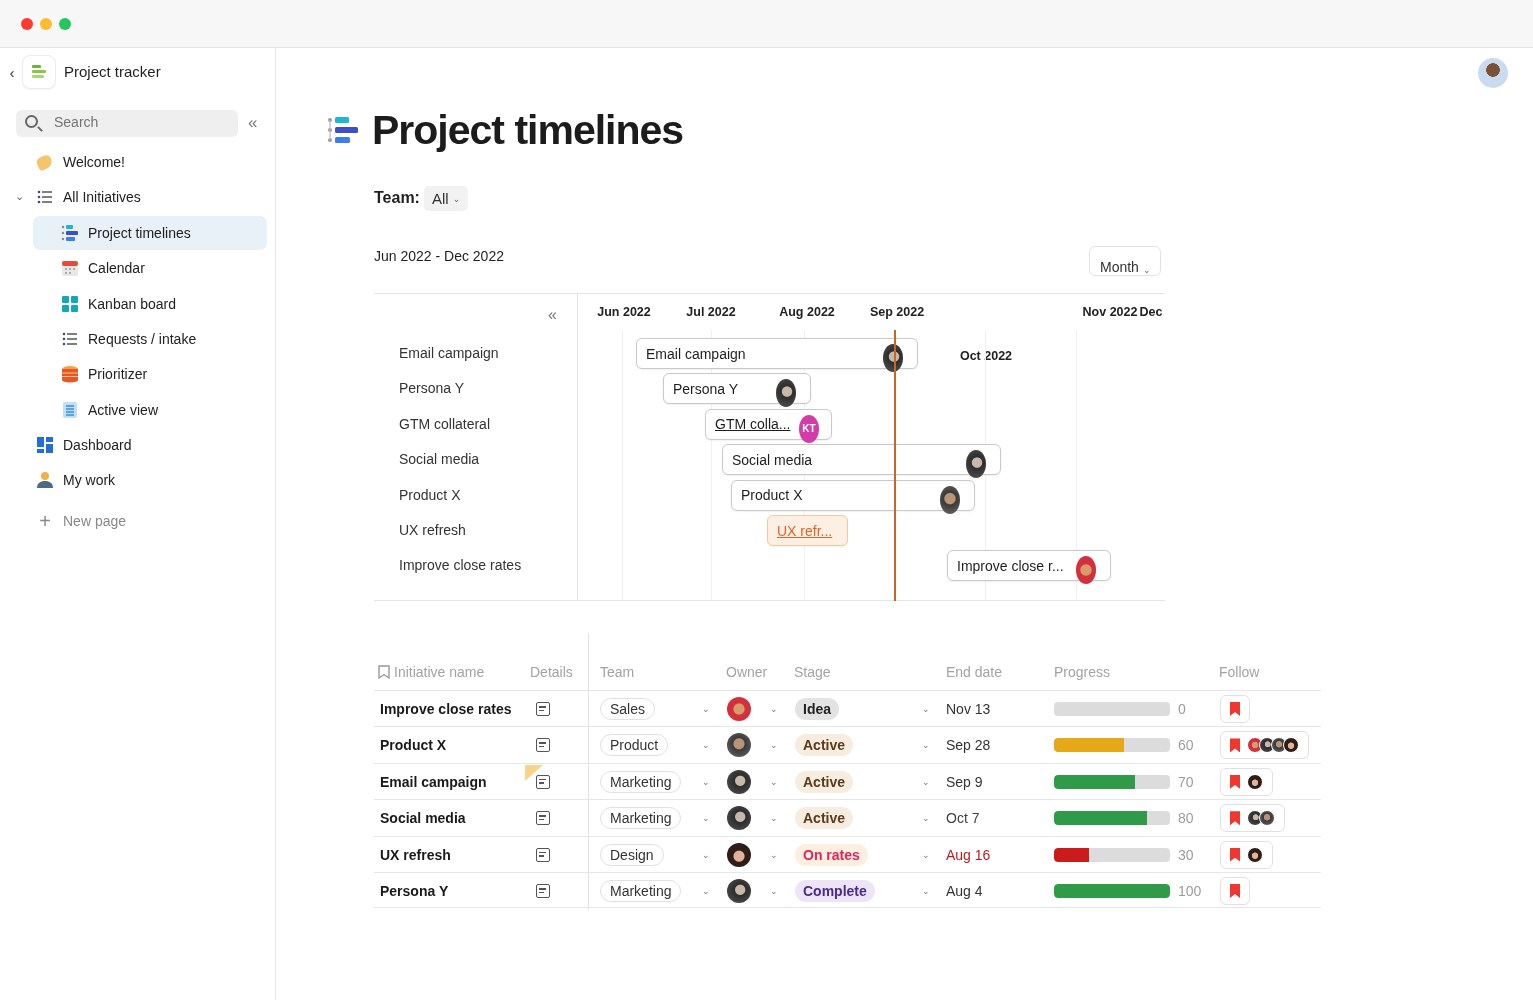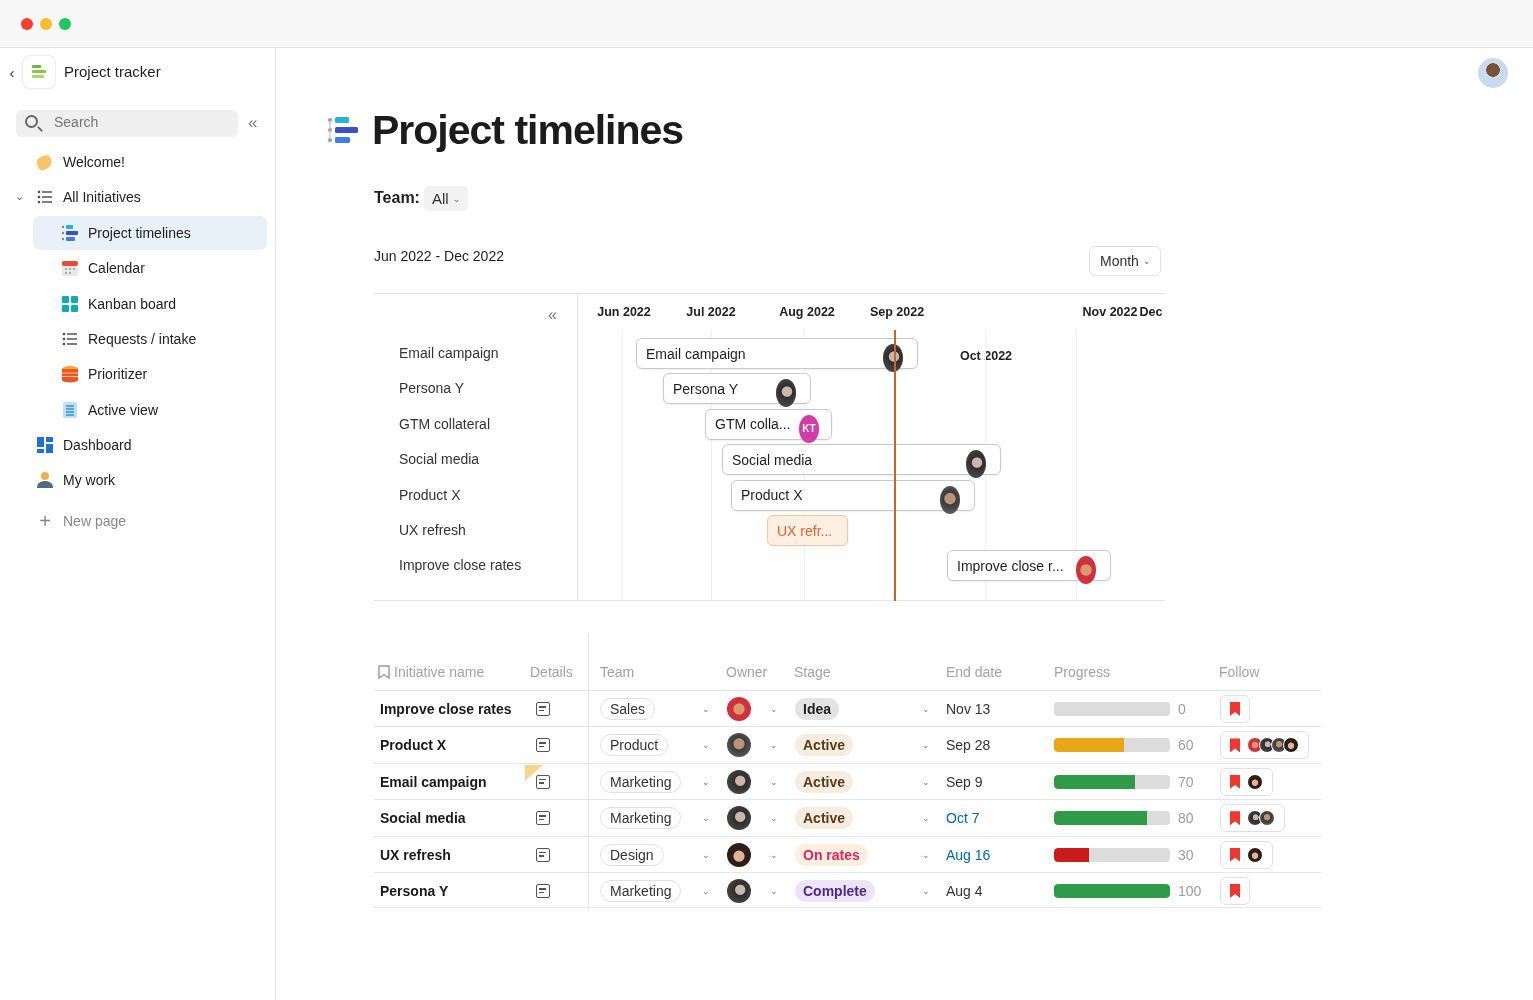--- a/index.html
+++ b/index.html
@@ -21,21 +21,21 @@
 .nav-item .ic{width:18px;height:18px;display:inline-block;margin-right:9px;position:relative}
 .nav-item.active{background:#e8f1f7}
 .caret{position:absolute;left:15px;top:190px;font-size:11px;color:#666}
 .newpage{color:#888}
 .main-avatar{position:absolute;left:1478px;top:58px;width:30px;height:30px;border-radius:50%;background:radial-gradient(circle at 50% 40%,#7a5238 0 28%,#c9dbee 30%)}
 .pagetitle-ic{position:absolute;left:328px;top:116px;width:30px;height:30px}
 .pagetitle{position:absolute;left:372px;top:107px;font-size:41px;font-weight:700;letter-spacing:-1px;color:#1c1c1c}
 .teamlbl{position:absolute;left:374px;top:189px;font-size:16px;font-weight:700}
 .teamsel{position:absolute;left:424px;top:186px;height:25px;padding:0 8px;background:#f2f2f2;border-radius:5px;font-size:15px;color:#333;display:flex;align-items:center;gap:4px}
 .range{position:absolute;left:374px;top:248px;font-size:14px;color:#1f1f1f}
-.monthbtn{position:absolute;left:1089px;top:246px;height:30px;padding:0 10px;border:1px solid #e2e2e2;border-radius:6px;font-size:14px;color:#333;display:flex;align-items:center;gap:4px;background:#fff}
+.monthbtn{position:absolute;left:1089px;top:246px;height:30px;padding:0 10px;border:1px solid #e2e2e2;border-radius:6px;font-size:14px;color:#333;display:flex;align-items:flex-end;gap:4px;background:#fff}
 .chev{font-size:9px;color:#666}
 .gantt{position:absolute;left:374px;top:293px;width:791px;height:308px;border-top:1px solid #e5e5e5;border-bottom:1px solid #e5e5e5}
 .gantt .split{position:absolute;left:203px;top:0;width:1px;height:307px;background:#e5e5e5}
 .gcollapse{position:absolute;left:174px;top:12px;font-size:16px;color:#777}
 .mhead{position:absolute;top:11px;font-size:12.5px;font-weight:600;color:#222;transform:translateX(-50%);white-space:nowrap}
 .vline{position:absolute;top:36px;width:1px;height:270px;background:#f0f0f0}
 .glabel{position:absolute;left:25px;font-size:14px;color:#333}
 .bar{position:absolute;height:31px;border:1px solid #c9c9c9;border-radius:6px;background:#fff;font-size:14px;font-weight:500;color:#1e1e1e;display:flex;align-items:center;padding-left:9px;box-shadow:0 1px 2px rgba(0,0,0,.06)}
 .bar.orange{background:#fdf0e2;border-color:#f0c9a3;color:#e0622a}
 .bar .av{position:absolute;right:14px;top:5px;width:20px;height:28px;border-radius:50%}
@@ -252,36 +252,36 @@
     <div class="bar" style="left: 262px; width: 282px; top: 44px;">
       <span>Email campaign</span>
       <span class="av av-dark" style="right: 14px;"></span>
     </div>
     <div class="glabel" style="top: 86.4px;">Persona Y</div>
     <div class="bar" style="left: 289px; width: 148px; top: 79.4px;">
       <span>Persona Y</span>
       <span class="av av-dark"></span>
     </div>
     <div class="glabel" style="top: 121.8px;">GTM collateral</div>
-    <div class="bar" style="left: 331px; width: 127px; top: 114.8px;">
+    <div class="bar" style="left: 331px; width: 127px; top: 114.8px; text-decoration: underline;">
       <span>GTM colla...</span>
       <span class="av av-kt" style="right: 12px;">KT</span>
     </div>
     <div class="glabel" style="top: 157.2px;">Social media</div>
     <div class="bar" style="left: 348px; width: 279px; top: 150.2px;">
       <span>Social media</span>
       <span class="av av-dark"></span>
     </div>
     <div class="glabel" style="top: 192.6px;">Product X</div>
     <div class="bar" style="left: 357px; width: 244px; top: 185.6px;">
       <span>Product X</span>
       <span class="av av-beard"></span>
     </div>
     <div class="glabel" style="top: 228px;">UX refresh</div>
-    <div class="bar orange" style="left: 393px; width: 81px; top: 221px;">
+    <div class="bar orange" style="left: 393px; width: 81px; top: 221px; text-decoration: underline;">
       <span>UX refr...</span>
     </div>
     <div class="glabel" style="top: 263.4px;">Improve close rates</div>
     <div class="bar" style="left: 573px; width: 164px; top: 256.4px;">
       <span>Improve close r...</span>
       <span class="av av-red"></span>
     </div>
     <div class="today"></div>
   </div>
 
@@ -410,21 +410,21 @@
       </div>
     <div class="cell small-chev" style="left:328px">⌄</div>
     <div class="cell" style="left:353px">
         <span class="owner av-dark"></span>
       </div>
     <div class="cell small-chev" style="left:396px">⌄</div>
     <div class="cell" style="left:421px">
         <span class="stage" style="background:#f6ede0;color:#5a3a1a">Active</span>
       </div>
     <div class="cell small-chev" style="left:548px">⌄</div>
-    <div class="cell" style="left:572px;color:#0369a1">Oct 7</div>
+    <div class="cell" style="left:572px;color:#404040">Oct 7</div>
     <div class="cell" style="left:680px">
       <span class="prog">
           <i style="width:80%;background:#2f9a48;"></i>
         </span>
       <span class="pnum">80</span>
     </div>
     <div class="cell" style="left:846px">
         <span class="follow">
           <span class="bm"></span>
           <span style="display:flex">
@@ -444,21 +444,21 @@
       </div>
     <div class="cell small-chev" style="left:328px">⌄</div>
     <div class="cell" style="left:353px">
         <span class="owner av-curly"></span>
       </div>
     <div class="cell small-chev" style="left:396px">⌄</div>
     <div class="cell" style="left:421px">
         <span class="stage" style="background:#fcefe0;color:#e0245e">On rates</span>
       </div>
     <div class="cell small-chev" style="left:548px">⌄</div>
-    <div class="cell" style="left:572px;color:#0369a1">Aug 16</div>
+    <div class="cell" style="left:572px;color:#b91c1c">Aug 16</div>
     <div class="cell" style="left:680px">
       <span class="prog">
           <i style="width:30%;background:#cc1b1b;"></i>
         </span>
       <span class="pnum">30</span>
     </div>
     <div class="cell" style="left:846px">
         <span class="follow">
           <span class="bm"></span>
           <span style="display:flex">

